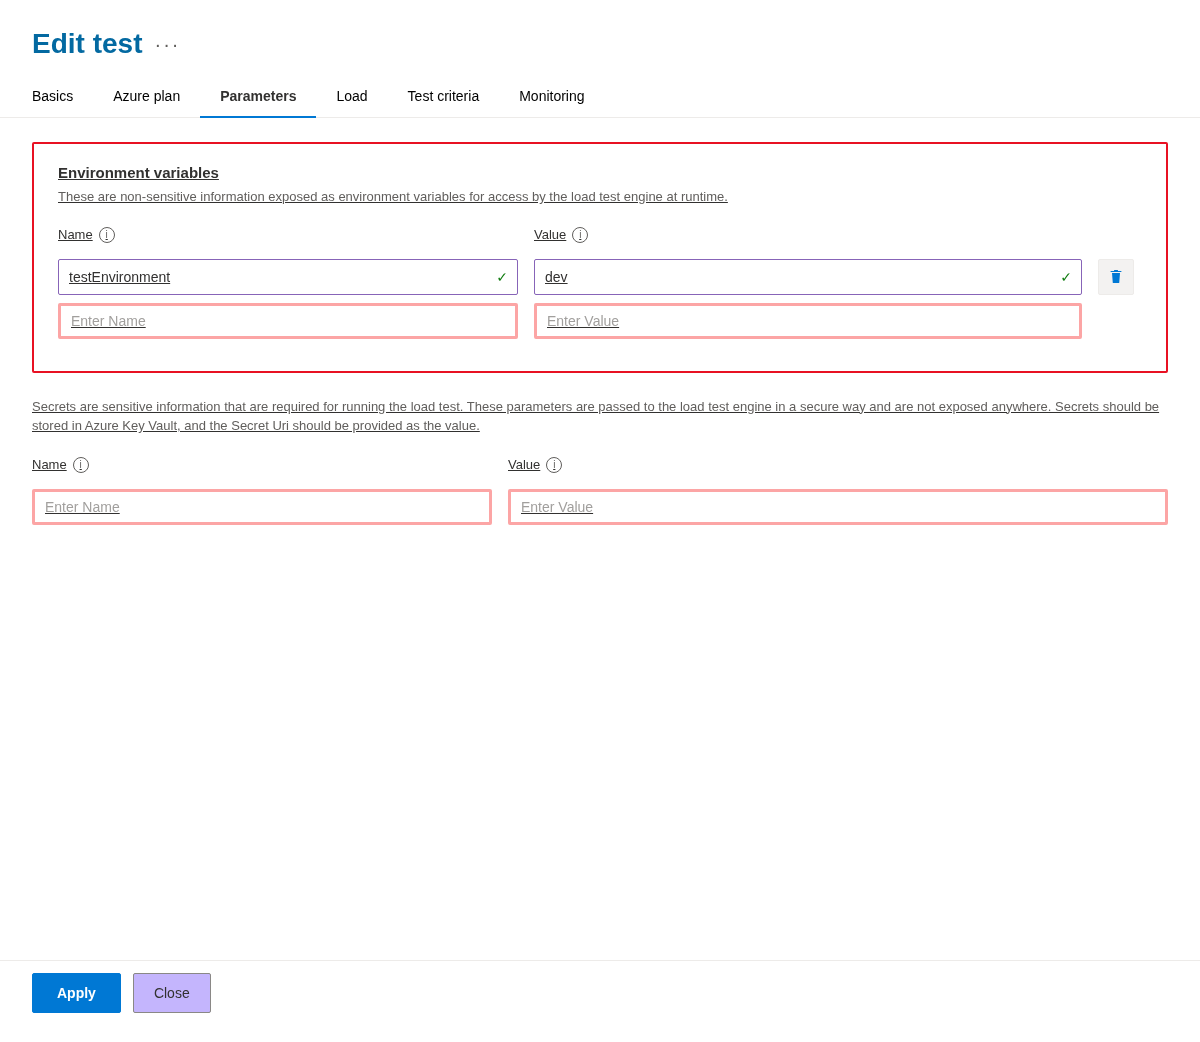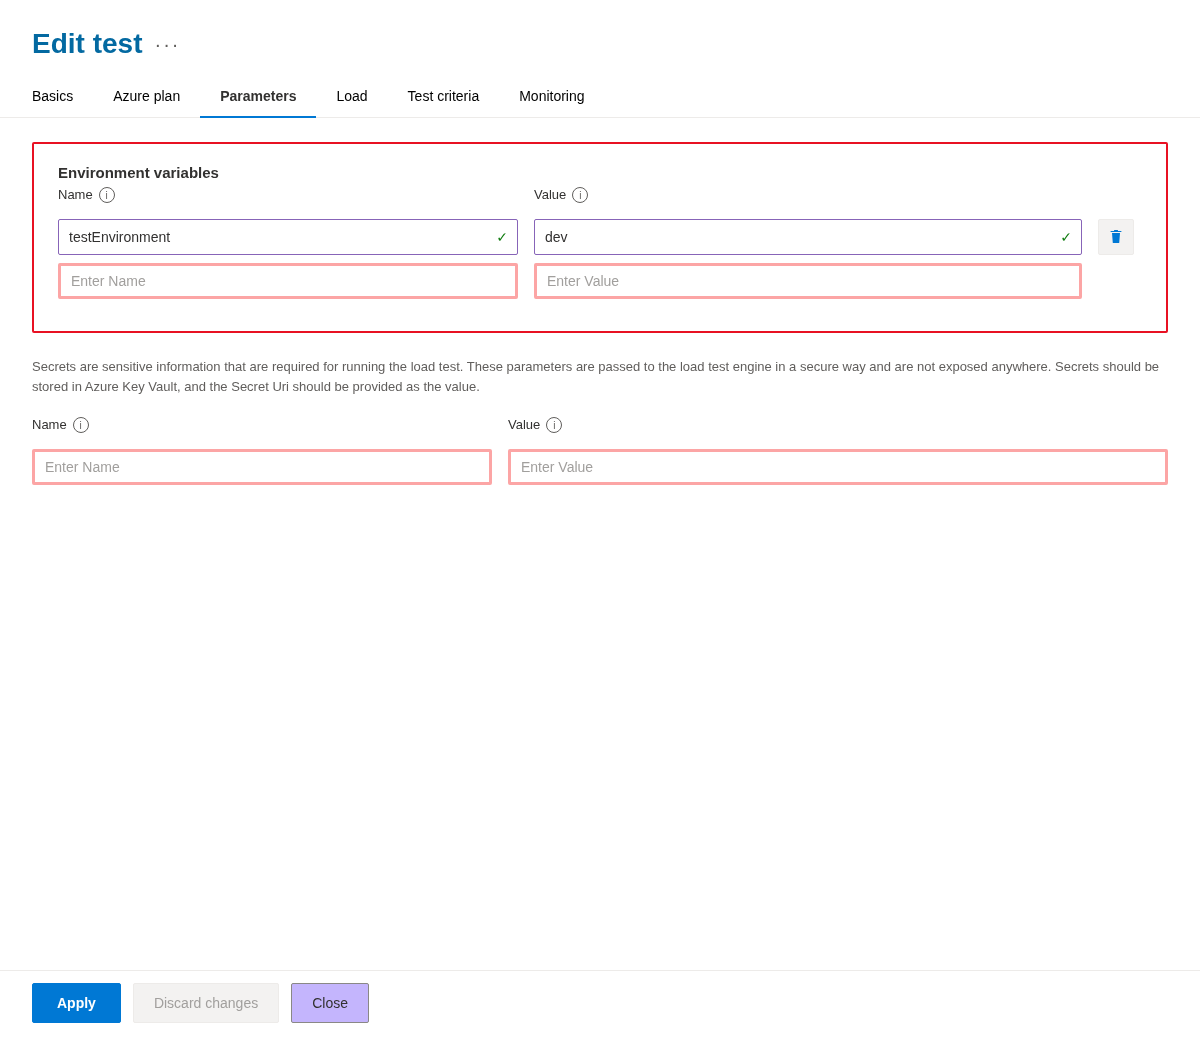--- a/index.html
+++ b/index.html
@@ -182,21 +182,21 @@
 
     
     .section-plain {
       padding: 0;
       margin-bottom: 24px;
     }
 
     
     .footer {
       position: fixed;
-      bottom: 8px;
+      bottom: 18px;
       left: 0;
       right: 0;
       height: 64px;
       background: #ffffff;
       border-top: 1px solid #edebe9;
       display: flex;
       align-items: center;
       padding: 0 32px;
       gap: 12px;
     }
@@ -236,20 +236,21 @@
     }
 
     
     .trash-icon-svg {
       width: 16px;
       height: 16px;
     }
 
     .content-area {
       padding-bottom: 80px;
+      text-decoration: underline;
     }
   </style>
 </head>
 <body>
 
 <div class="page-header">
   <h1 class="page-title">Edit test</h1>
   <span class="more-options">···</span>
 </div>
 
@@ -259,20 +260,21 @@
   <div class="tab-item active">Parameters</div>
   <div class="tab-item">Load</div>
   <div class="tab-item">Test criteria</div>
   <div class="tab-item">Monitoring</div>
 </div>
 
 <div class="main-content content-area">
 
   <div class="section-box">
     <div class="section-title">Environment variables</div>
+    <div class="section-description">These are non-sensitive information exposed as environment variables for access by the load test engine at runtime.</div>
 
     <div class="field-row">
       <div class="field-col field-col-name">
         <div class="field-label">
           <span>Name</span>
           <span class="info-icon">i</span>
         </div>
       </div>
       <div class="field-col field-col-value">
         <div class="field-label">
@@ -350,15 +352,14 @@
           <input type="text" class="text-input" placeholder="Enter Value" style="">
         </div>
       </div>
     </div>
   </div>
 
 </div>
 
 <div class="footer">
   <button class="btn-apply">Apply</button>
-  <button class="btn-discard" disabled="">Discard changes</button>
   <button class="btn-close">Close</button>
 </div>
 
 </body></html>

